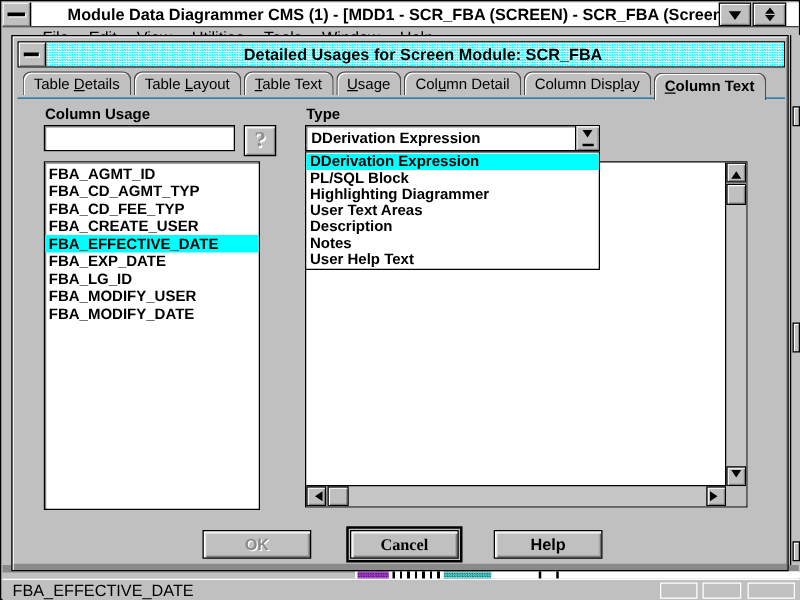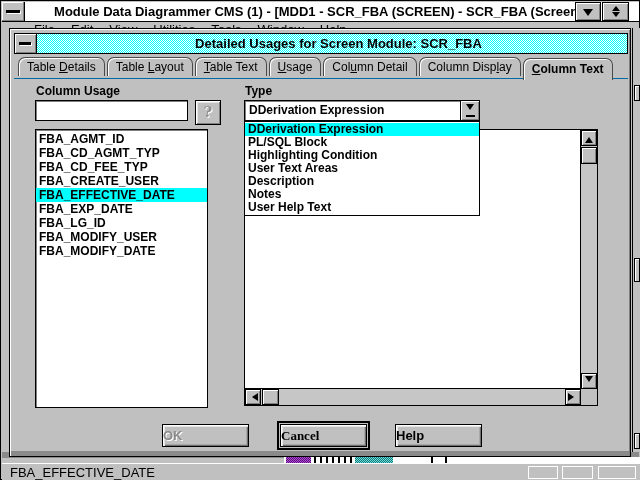--- a/index.html
+++ b/index.html
@@ -69,21 +69,21 @@
   .vscroll { position:absolute; right:0; top:0; bottom:16px; width:17px; background:#c6c6c6; border-left:1px solid #000; }
   .hscroll { position:absolute; left:0; bottom:0; right:16px; height:17px; background:#c6c6c6; border-top:1px solid #000; }
   .sb-btn { position:absolute; background:#c0c0c0; border:1px solid #000; box-shadow:inset 1px 1px 0 #fff, inset -1px -1px 0 #808080; display:flex; align-items:center; justify-content:center; }
   .sb-thumb { position:absolute; background:#c0c0c0; border:1px solid #000; box-shadow:inset 1px 1px 0 #fff, inset -1px -1px 0 #808080; }
   .a-up { width:0;height:0;border:4px solid transparent;border-bottom:6px solid #000; margin-top:-3px;}
   .a-dn { width:0;height:0;border:4px solid transparent;border-top:6px solid #000; margin-bottom:-3px;}
   .a-lf { width:0;height:0;border:4px solid transparent;border-right:6px solid #000; margin-left:-3px;}
   .a-rt { width:0;height:0;border:4px solid transparent;border-left:6px solid #000; margin-right:-3px;}
   .sb-corner { position:absolute; right:0; bottom:0; width:16px; height:16px; background:#c0c0c0; }
 
-  .pushbtn { position:absolute; width:87px; height:23px; background:#c0c0c0; border:1px solid #000; box-shadow:inset 1px 1px 0 #fff, inset 2px 2px 0 #e6e6e6, inset -1px -1px 0 #707070, inset -2px -2px 0 #a8a8a8; font-weight:bold; font-size:13px; text-align:left; line-height:21px; color:#000; }
+  .pushbtn { position:absolute; width:87px; height:23px; background:#c0c0c0; border:1px solid #000; box-shadow:inset 1px 1px 0 #fff, inset 2px 2px 0 #e6e6e6, inset -1px -1px 0 #707070, inset -2px -2px 0 #a8a8a8; font-weight:bold; font-size:13px; text-align:center; line-height:21px; color:#000; }
   .pushbtn.disabled { color:#8a8a8a; text-shadow:1px 1px 0 #fff; }
   .default-ring { position:absolute; left:263px; top:342px; width:93px; height:29px; border:2px solid #000; background:#c0c0c0; }
   .default-ring .pushbtn { position:absolute; left:1px; top:1px; width:87px; height:23px; border:1px solid #000;font-family:Liberation Serif, serif; }
 
   
   .statusbar { position:absolute; left:1px; top:462px; width:638px; height:17px; background:#c0c0c0; border-top:1px solid #fff; z-index:11; }
   .status-text { position:absolute; left:8px; top:0; font-size:13px; line-height:17px; color:#000; white-space:nowrap; }
   .sb-panel { position:absolute; top:2px; height:13px; border:1px solid #fff; }
   u { text-decoration:underline; }
 </style>
@@ -171,21 +171,21 @@
         <div class="combo-value">DDerivation Expression</div>
         <div class="combo-btn">
           <span class="combo-arrow"></span>
           <span class="combo-bar"></span>
         </div>
       </div>
 
       <div class="dropdown">
           <div class="dropdown-option selected">DDerivation Expression</div>
           <div class="dropdown-option">PL/SQL Block</div>
-          <div class="dropdown-option">Highlighting Condition</div>
+          <div class="dropdown-option">Highlighting Diagrammer</div>
           <div class="dropdown-option">User Text Areas</div>
           <div class="dropdown-option">Description</div>
           <div class="dropdown-option">Notes</div>
           <div class="dropdown-option">User Help Text</div>
         </div>
 
       <div class="textarea-wrap">
         <div class="textarea-content"></div>
         <div class="vscroll">
           <div class="sb-btn" style="left:0;top:0;width:16px;height:16px;">

